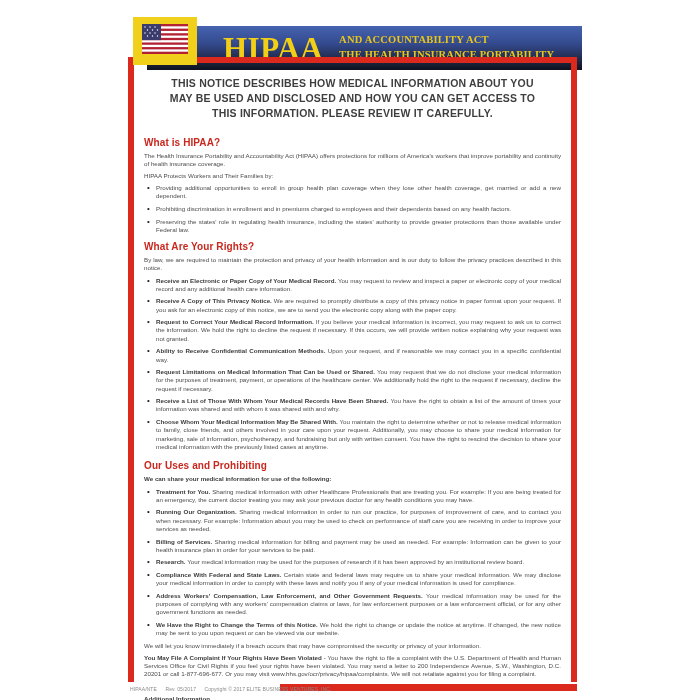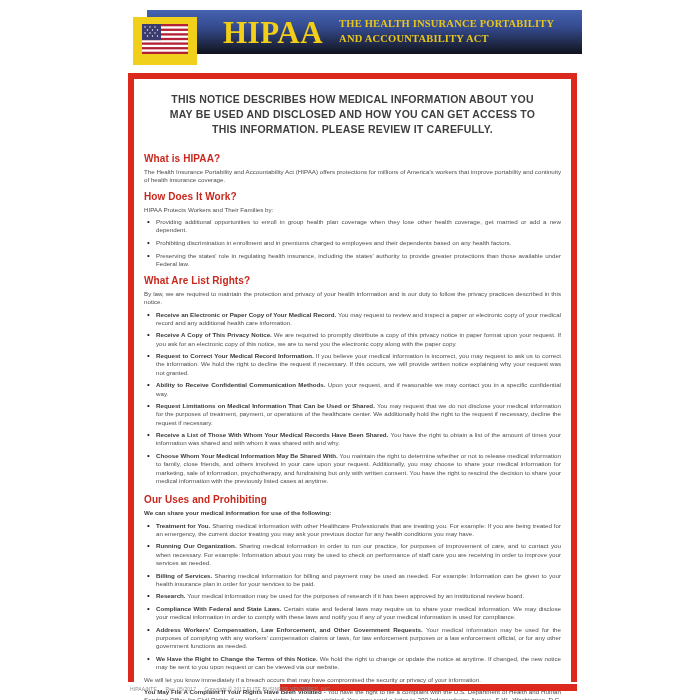--- a/index.html
+++ b/index.html
@@ -6,21 +6,21 @@
   body {
     width:700px; height:700px; position:relative;
     background:#ffffff;
     font-family:"Liberation Sans", sans-serif;
     -webkit-font-smoothing:antialiased;
   }
   .poster { position:absolute; left:120px; top:6px; width:462px; height:690px; background:#fff; }
 
   
   .banner {
-    position:absolute; left:27px; top:4px; right:0; height:44px;
+    position:absolute; left:27px; top:20px; right:0; height:44px;
     background:linear-gradient(180deg,#4563b0 0%,#344a8e 40%,#1a2138 85%,#0e1220 100%);
     display:flex; align-items:center;
   }
   .hipaa {
     margin-left:76px;
     font-family:"Liberation Serif", serif; font-weight:bold;
     font-size:31px; color:#f2cf16; letter-spacing:0.5px; line-height:1;
   }
   .banner-sub {
     margin-left:16px; color:#e9c61a;
@@ -30,21 +30,20 @@
   .flagbox {
     position:absolute; left:13px; top:11px; width:64px; height:48px;
     background:#f1d01b; display:flex; align-items:center; justify-content:center; z-index:2;
   }
 
   
   .frame {
     position:absolute; left:8px; top:51px; right:5px; bottom:14px;
     border:6px solid #db2a1d; border-bottom:none;
     box-sizing:border-box;
-    margin-top:16px;
   }
   .frame-bottom-bar { position:absolute; left:160px; right:5px; bottom:5px; height:7px; background:#db2a1d; }
   .footer-text {
     position:absolute; left:10px; bottom:4px; font-size:5px; color:#8a8a8a;
     white-space:nowrap; letter-spacing:0.1px;
   }
   .footer-text span { margin-right:7px; }
 
   
   .content { position:absolute; left:10px; right:10px; top:13px; bottom:0; }
@@ -83,22 +82,22 @@
   .field-line { flex:1; border-bottom:0.8px solid #666; margin-left:3px; height:6px; }
 </style>
 </head>
 <body>
 
 <div class="poster">
 
   <div class="banner">
     <div class="hipaa">HIPAA</div>
     <div class="banner-sub">
+      <div>AND ACCOUNTABILITY ACT</div>
       <div>THE HEALTH INSURANCE PORTABILITY</div>
-      <div>AND ACCOUNTABILITY ACT</div>
     </div>
   </div>
 
   <div class="flagbox">
     <span>
       <svg width="46" height="30" viewBox="0 0 46 30">
         <rect width="46" height="30" fill="#ffffff"></rect>
         <g fill="#b22234">
           <rect y="0" width="46" height="2.31"></rect>
           <rect y="4.62" width="46" height="2.31"></rect>
@@ -130,28 +129,27 @@
   <div class="frame">
     <div class="content">
       <div class="notice-title">THIS NOTICE DESCRIBES HOW MEDICAL INFORMATION ABOUT YOU MAY BE USED AND DISCLOSED AND HOW YOU CAN GET ACCESS TO THIS INFORMATION. PLEASE REVIEW IT CAREFULLY.</div>
       <div class="columns">
         <div class="col" id="left-col">
             <div class="section">
               <div class="section-heading">What is HIPAA?</div>
               <p class="body-p">The Health Insurance Portability and Accountability Act (HIPAA) offers protections for millions of America's workers that improve portability and continuity of health insurance coverage.</p>
             </div>
             <div class="section">
-              <div class="section-heading">How Does It Work?</div>
               <p class="body-p">HIPAA Protects Workers and Their Families by:</p>
               <div class="bullet">Providing additional opportunities to enroll in group health plan coverage when they lose other health coverage, get married or add a new dependent.</div>
               <div class="bullet">Prohibiting discrimination in enrollment and in premiums charged to employees and their dependents based on any health factors.</div>
               <div class="bullet">Preserving the states' role in regulating health insurance, including the states' authority to provide greater protections than those available under Federal law.</div>
             </div>
             <div class="section">
-              <div class="section-heading">What Are List Rights?</div>
+              <div class="section-heading">What Are Your Rights?</div>
               <p class="body-p">By law, we are required to maintain the protection and privacy of your health information and is our duty to follow the privacy practices described in this notice.</p>
               <div class="bullet"><b>Receive an Electronic or Paper Copy of Your Medical Record. </b>You may request to review and inspect a paper or electronic copy of your medical record and any additional health care information.</div>
               <div class="bullet"><b>Receive A Copy of This Privacy Notice. </b>We are required to promptly distribute a copy of this privacy notice in paper format upon your request. If you ask for an electronic copy of this notice, we are to send you the electronic copy along with the paper copy.</div>
               <div class="bullet"><b>Request to Correct Your Medical Record Information. </b>If you believe your medical information is incorrect, you may request to ask us to correct the information. We hold the right to decline the request if necessary. If this occurs, we will provide written notice explaining why your request was not granted.</div>
               <div class="bullet"><b>Ability to Receive Confidential Communication Methods. </b>Upon your request, and if reasonable we may contact you in a specific confidential way.</div>
               <div class="bullet"><b>Request Limitations on Medical Information That Can be Used or Shared. </b>You may request that we do not disclose your medical information for the purposes of treatment, payment, or operations of the healthcare center. We additionally hold the right to the request if necessary, decline the request if necessary.</div>
               <div class="bullet"><b>Receive a List of Those With Whom Your Medical Records Have Been Shared. </b>You have the right to obtain a list of the amount of times your information was shared and with whom it was shared with and why.</div>
               <div class="bullet"><b>Choose Whom Your Medical Information May Be Shared With. </b>You maintain the right to determine whether or not to release medical information to family, close friends, and others involved in your care upon your request. Additionally, you may choose to share your medical information for marketing, sale of information, psychotherapy, and fundraising but only with written consent. You have the right to rescind the decision to share your medical information with the previously listed cases at anytime.</div>
             </div>
           </div>

